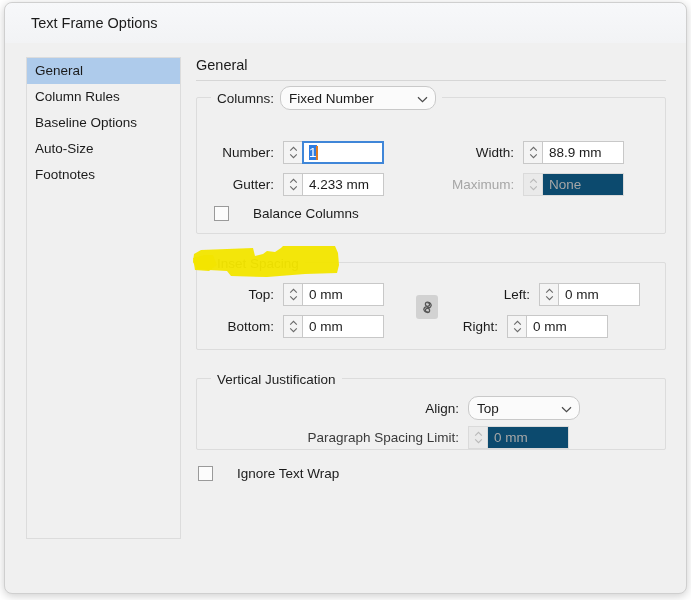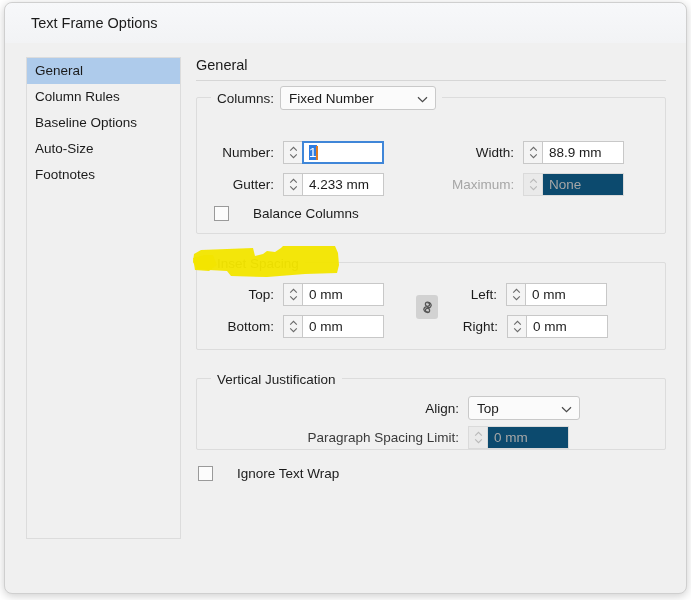--- a/index.html
+++ b/index.html
@@ -192,21 +192,21 @@
     height: 24px;
     border: 1px solid #c9c9c9;
     background: #fbfbfb;
     box-sizing: border-box;
     display: flex;
     align-items: center;
     justify-content: space-between;
     padding: 0 7px 0 8px;
     font-size: 13.5px;
     color: #1b1b1b;
-    border-radius: 3px;
+    border-radius: 10px;
   }
 
   .checkbox {
     width: 15px; height: 15px;
     border: 1px solid #9a9a9a;
     background: #fcfcfc;
     box-sizing: border-box;
     display: inline-flex;
     align-items: center;
     justify-content: center;
@@ -375,21 +375,21 @@
             <svg width="9" height="15" viewBox="0 0 9 15">
                 <path d="M1.2 5.6 L4.5 2.3 L7.8 5.6" fill="none" stroke="#6a6a6a" stroke-width="1.1"></path>
                 <path d="M1.2 9.4 L4.5 12.7 L7.8 9.4" fill="none" stroke="#6a6a6a" stroke-width="1.1"></path>
               </svg>
           </div>
           <div class="txtbox" style="width:82px;">
             <span>0 mm</span>
           </div>
         </div>
 
-        <div class="field" style="position:absolute; left:238px; top:20px;">
+        <div class="field" style="position:absolute; left:271px; top:20px;">
           <div class="lbl" style="width:62px;">Left:</div>
           <div class="spinner" style="margin-left:9px;">
             <svg width="9" height="15" viewBox="0 0 9 15">
                 <path d="M1.2 5.6 L4.5 2.3 L7.8 5.6" fill="none" stroke="#6a6a6a" stroke-width="1.1"></path>
                 <path d="M1.2 9.4 L4.5 12.7 L7.8 9.4" fill="none" stroke="#6a6a6a" stroke-width="1.1"></path>
               </svg>
           </div>
           <div class="txtbox" style="width:82px;">
             <span>0 mm</span>
           </div>

